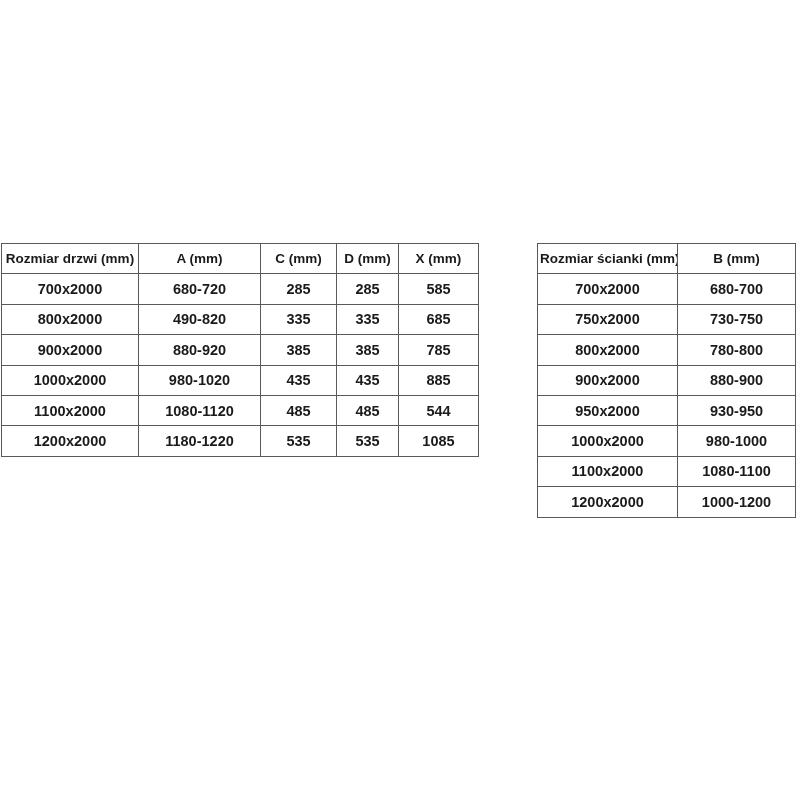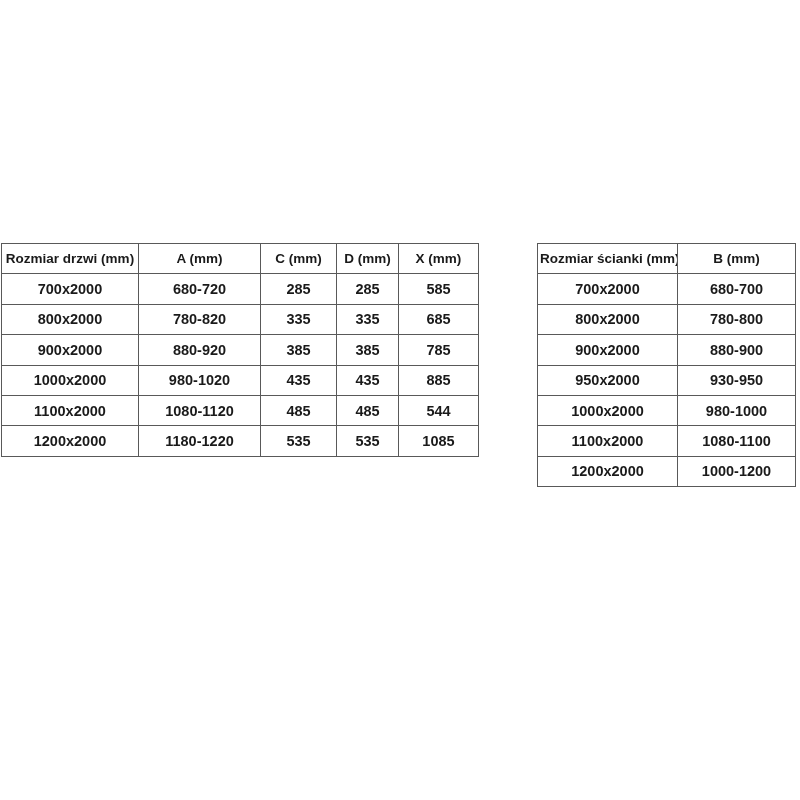--- a/index.html
+++ b/index.html
@@ -63,21 +63,21 @@
       <tbody>
         <tr>
           <td>700x2000</td>
           <td>680-720</td>
           <td>285</td>
           <td>285</td>
           <td>585</td>
         </tr>
         <tr>
           <td>800x2000</td>
-          <td>780-820</td>
+          <td>490-820</td>
           <td>335</td>
           <td>335</td>
           <td>685</td>
         </tr>
         <tr>
           <td>900x2000</td>
           <td>880-920</td>
           <td>385</td>
           <td>385</td>
           <td>785</td>
@@ -116,20 +116,24 @@
           <th>Rozmiar ścianki (mm)</th>
           <th>B (mm)</th>
         </tr>
       </thead>
       <tbody>
         <tr>
           <td>700x2000</td>
           <td>680-700</td>
         </tr>
         <tr>
+          <td>750x2000</td>
+          <td>730-750</td>
+        </tr>
+        <tr>
           <td>800x2000</td>
           <td>780-800</td>
         </tr>
         <tr>
           <td>900x2000</td>
           <td>880-900</td>
         </tr>
         <tr>
           <td>950x2000</td>
           <td>930-950</td>

